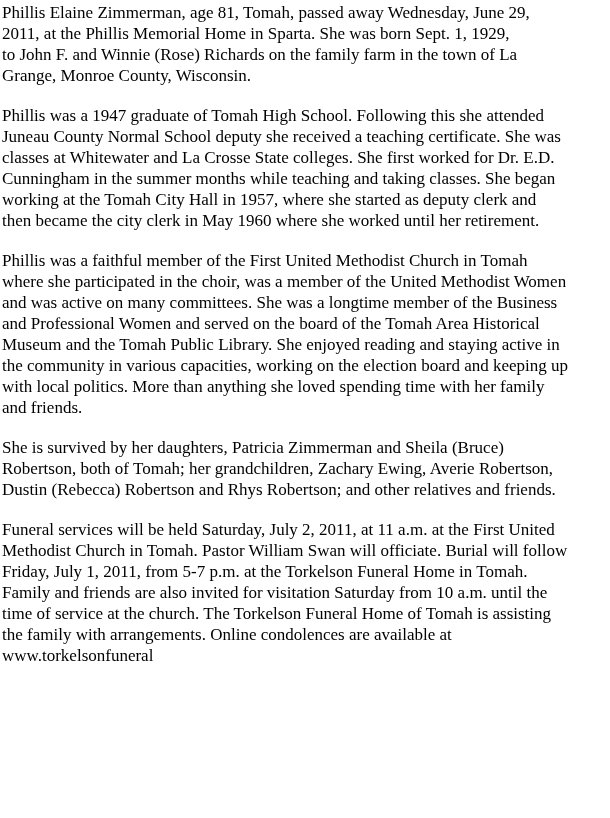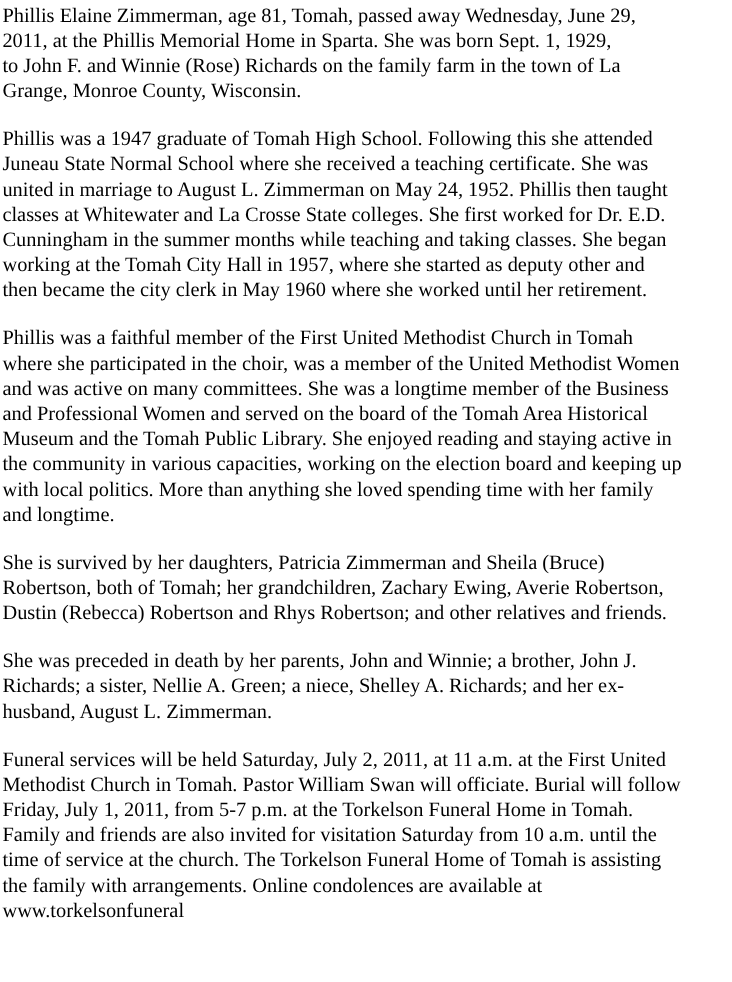--- a/index.html
+++ b/index.html
@@ -35,46 +35,40 @@
 
 <div class="doc" id="doc" style="color: rgb(0, 0, 0);">
     <p class="para">
       <span class="line">Phillis Elaine Zimmerman, age 81, Tomah, passed away Wednesday, June 29,</span>
       <span class="line">2011, at the Phillis Memorial Home in Sparta. She was born Sept. 1, 1929,</span>
       <span class="line">to John F. and Winnie (Rose) Richards on the family farm in the town of La</span>
       <span class="line">Grange, Monroe County, Wisconsin.</span>
     </p>
     <p class="para">
       <span class="line">Phillis was a 1947 graduate of Tomah High School. Following this she attended</span>
-      <span class="line">Juneau State Normal School where she received a teaching certificate. She was</span>
-      <span class="line">united in marriage to August L. Zimmerman on May 24, 1952. Phillis then taught</span>
+      <span class="line">Juneau County Normal School deputy she received a teaching certificate. She was</span>
       <span class="line">classes at Whitewater and La Crosse State colleges. She first worked for Dr. E.D.</span>
       <span class="line">Cunningham in the summer months while teaching and taking classes. She began</span>
-      <span class="line">working at the Tomah City Hall in 1957, where she started as deputy other and</span>
+      <span class="line">working at the Tomah City Hall in 1957, where she started as deputy clerk and</span>
       <span class="line">then became the city clerk in May 1960 where she worked until her retirement.</span>
     </p>
     <p class="para">
       <span class="line">Phillis was a faithful member of the First United Methodist Church in Tomah</span>
       <span class="line">where she participated in the choir, was a member of the United Methodist Women</span>
       <span class="line">and was active on many committees. She was a longtime member of the Business</span>
       <span class="line">and Professional Women and served on the board of the Tomah Area Historical</span>
       <span class="line">Museum and the Tomah Public Library. She enjoyed reading and staying active in</span>
       <span class="line">the community in various capacities, working on the election board and keeping up</span>
       <span class="line">with local politics. More than anything she loved spending time with her family</span>
-      <span class="line">and longtime.</span>
+      <span class="line">and friends.</span>
     </p>
     <p class="para">
       <span class="line">She is survived by her daughters, Patricia Zimmerman and Sheila (Bruce)</span>
       <span class="line">Robertson, both of Tomah; her grandchildren, Zachary Ewing, Averie Robertson,</span>
       <span class="line">Dustin (Rebecca) Robertson and Rhys Robertson; and other relatives and friends.</span>
-    </p>
-    <p class="para">
-      <span class="line">She was preceded in death by her parents, John and Winnie; a brother, John J.</span>
-      <span class="line">Richards; a sister, Nellie A. Green; a niece, Shelley A. Richards; and her ex-</span>
-      <span class="line">husband, August L. Zimmerman.</span>
     </p>
     <p class="para">
       <span class="line">Funeral services will be held Saturday, July 2, 2011, at 11 a.m. at the First United</span>
       <span class="line">Methodist Church in Tomah. Pastor William Swan will officiate. Burial will follow</span>
       <span class="line">Friday, July 1, 2011, from 5-7 p.m. at the Torkelson Funeral Home in Tomah.</span>
       <span class="line">Family and friends are also invited for visitation Saturday from 10 a.m. until the</span>
       <span class="line">time of service at the church. The Torkelson Funeral Home of Tomah is assisting</span>
       <span class="line">the family with arrangements. Online condolences are available at</span>
       <span class="line">www.torkelsonfuneral</span>
     </p>

